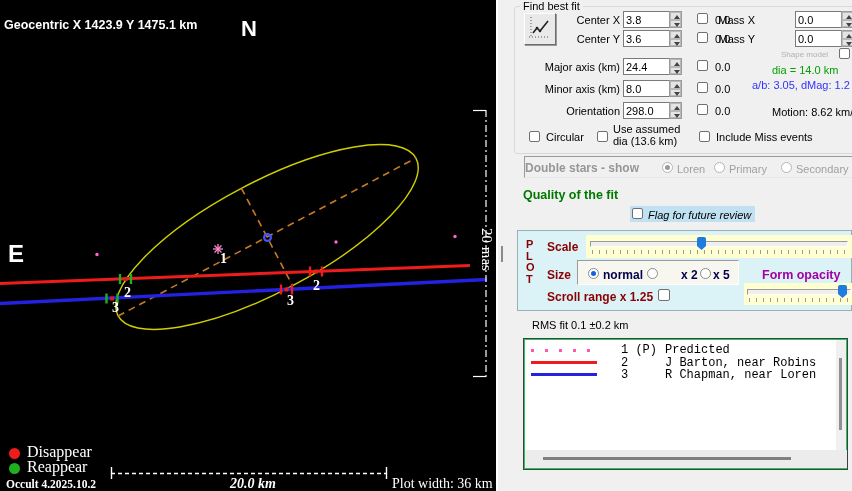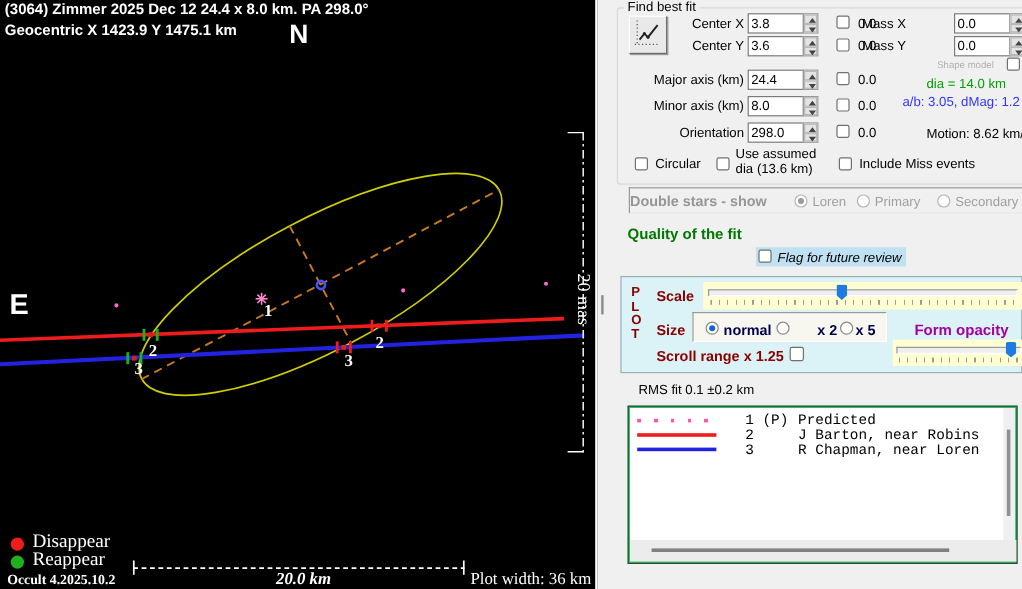--- a/index.html
+++ b/index.html
@@ -109,21 +109,20 @@
         <line x1="486" y1="110" x2="486" y2="377" stroke-width="1.2" stroke-dasharray="7 3 2 3"></line>
         <line x1="473" y1="110.5" x2="486" y2="110.5" stroke-width="1.2"></line>
         <line x1="473" y1="376.5" x2="486" y2="376.5" stroke-width="1.2"></line>
       </g>
       <text transform="translate(482 228) rotate(90)" fill="#fff" font-size="15" font-family="Liberation Serif,serif">20 mas</text>
 
       <text x="241" y="36" fill="#fff" font-size="22" font-weight="bold">N</text>
       <text x="8" y="262" fill="#fff" font-size="24" font-weight="bold">E</text>
     </svg>
 
-    <div class="ptitle" style="left:4px;top:1px;">(3064) Zimmer  2025 Dec 12   24.4 x 8.0 km. PA 298.0°</div>
     <div class="ptitle" style="left:4px;top:18px;">Geocentric  X  1423.9  Y 1475.1 km</div>
 
     <div class="legend-dot" style="left:9px;top:448px;background:#ee1c1c;"></div>
     <div class="abs serif" style="left:27px;top:443px;color:#fff;font-size:16px;">Disappear</div>
     <div class="legend-dot" style="left:9px;top:463px;background:#1faf1f;"></div>
     <div class="abs serif" style="left:27px;top:458px;color:#fff;font-size:16px;">Reappear</div>
     <div class="abs serif" style="left:6px;top:478px;color:#fff;font-size:11.5px;font-weight:bold;">Occult 4.2025.10.2</div>
     <div class="abs serif" style="left:230px;top:476px;color:#fff;font-size:14px;font-weight:bold;font-style:italic;">20.0 km</div>
     <div class="abs serif" style="left:392px;top:476px;color:#fff;font-size:14px;">Plot width: 36 km</div>
   </div>

